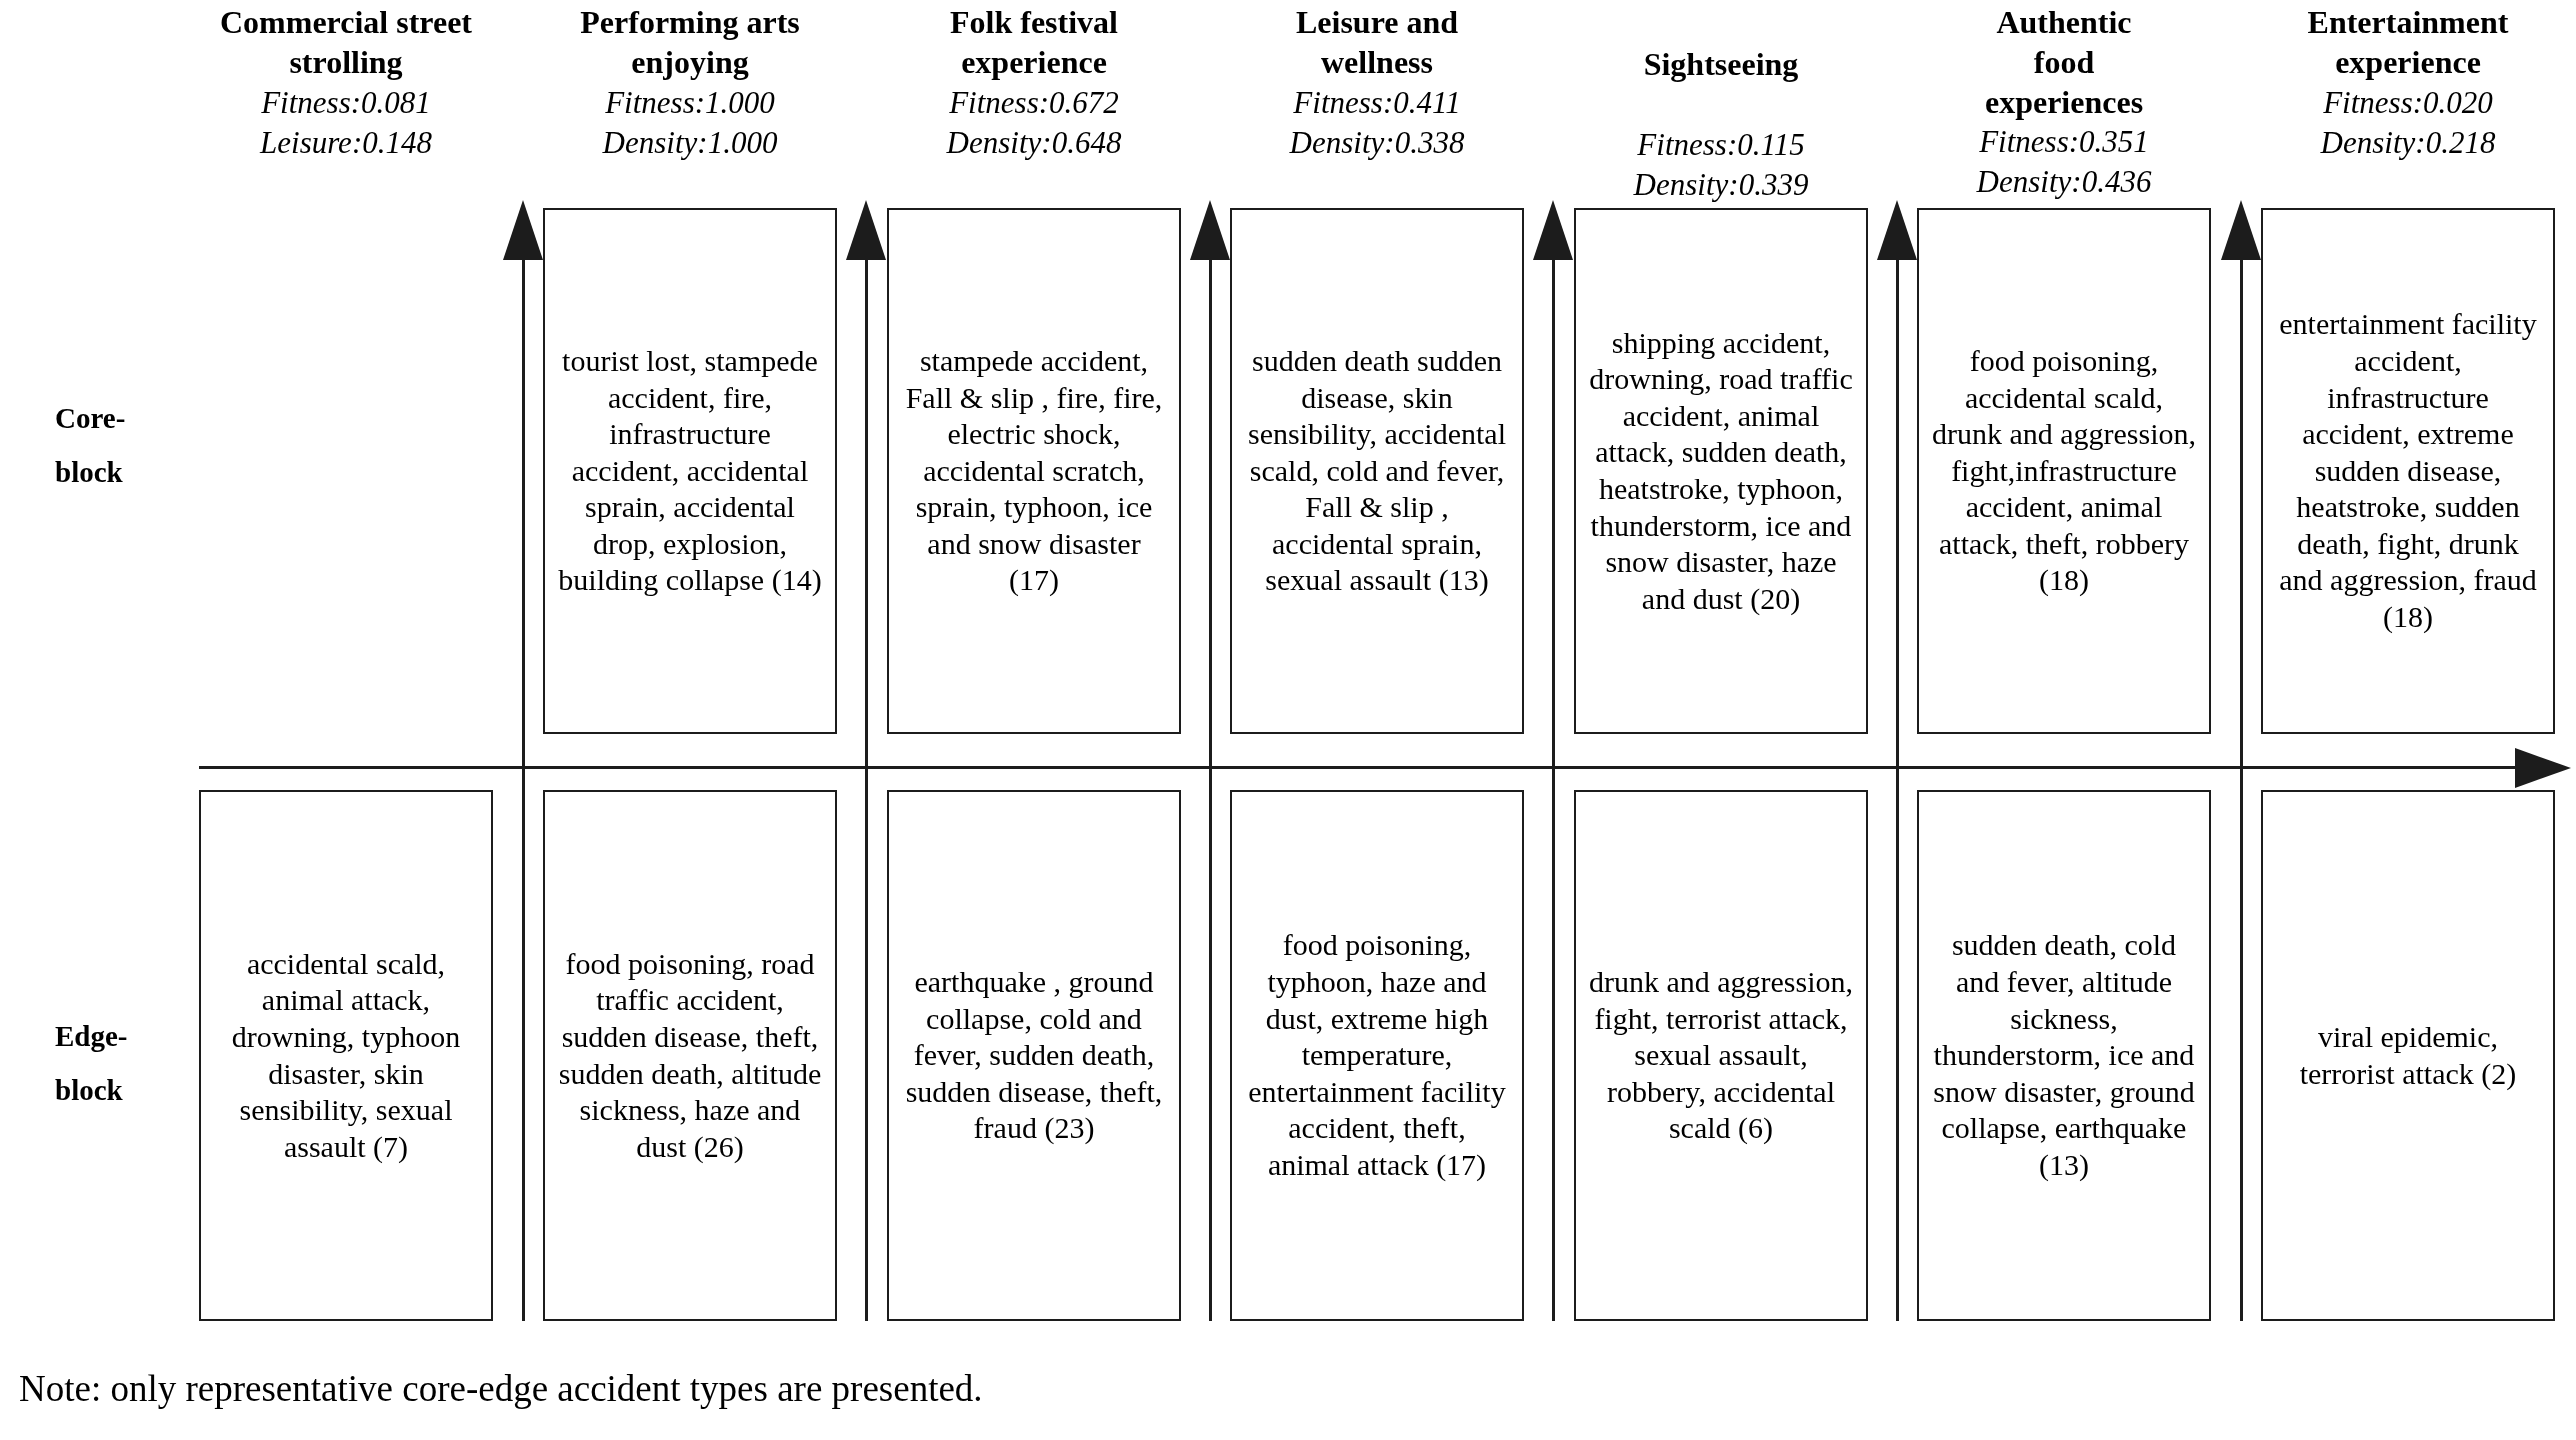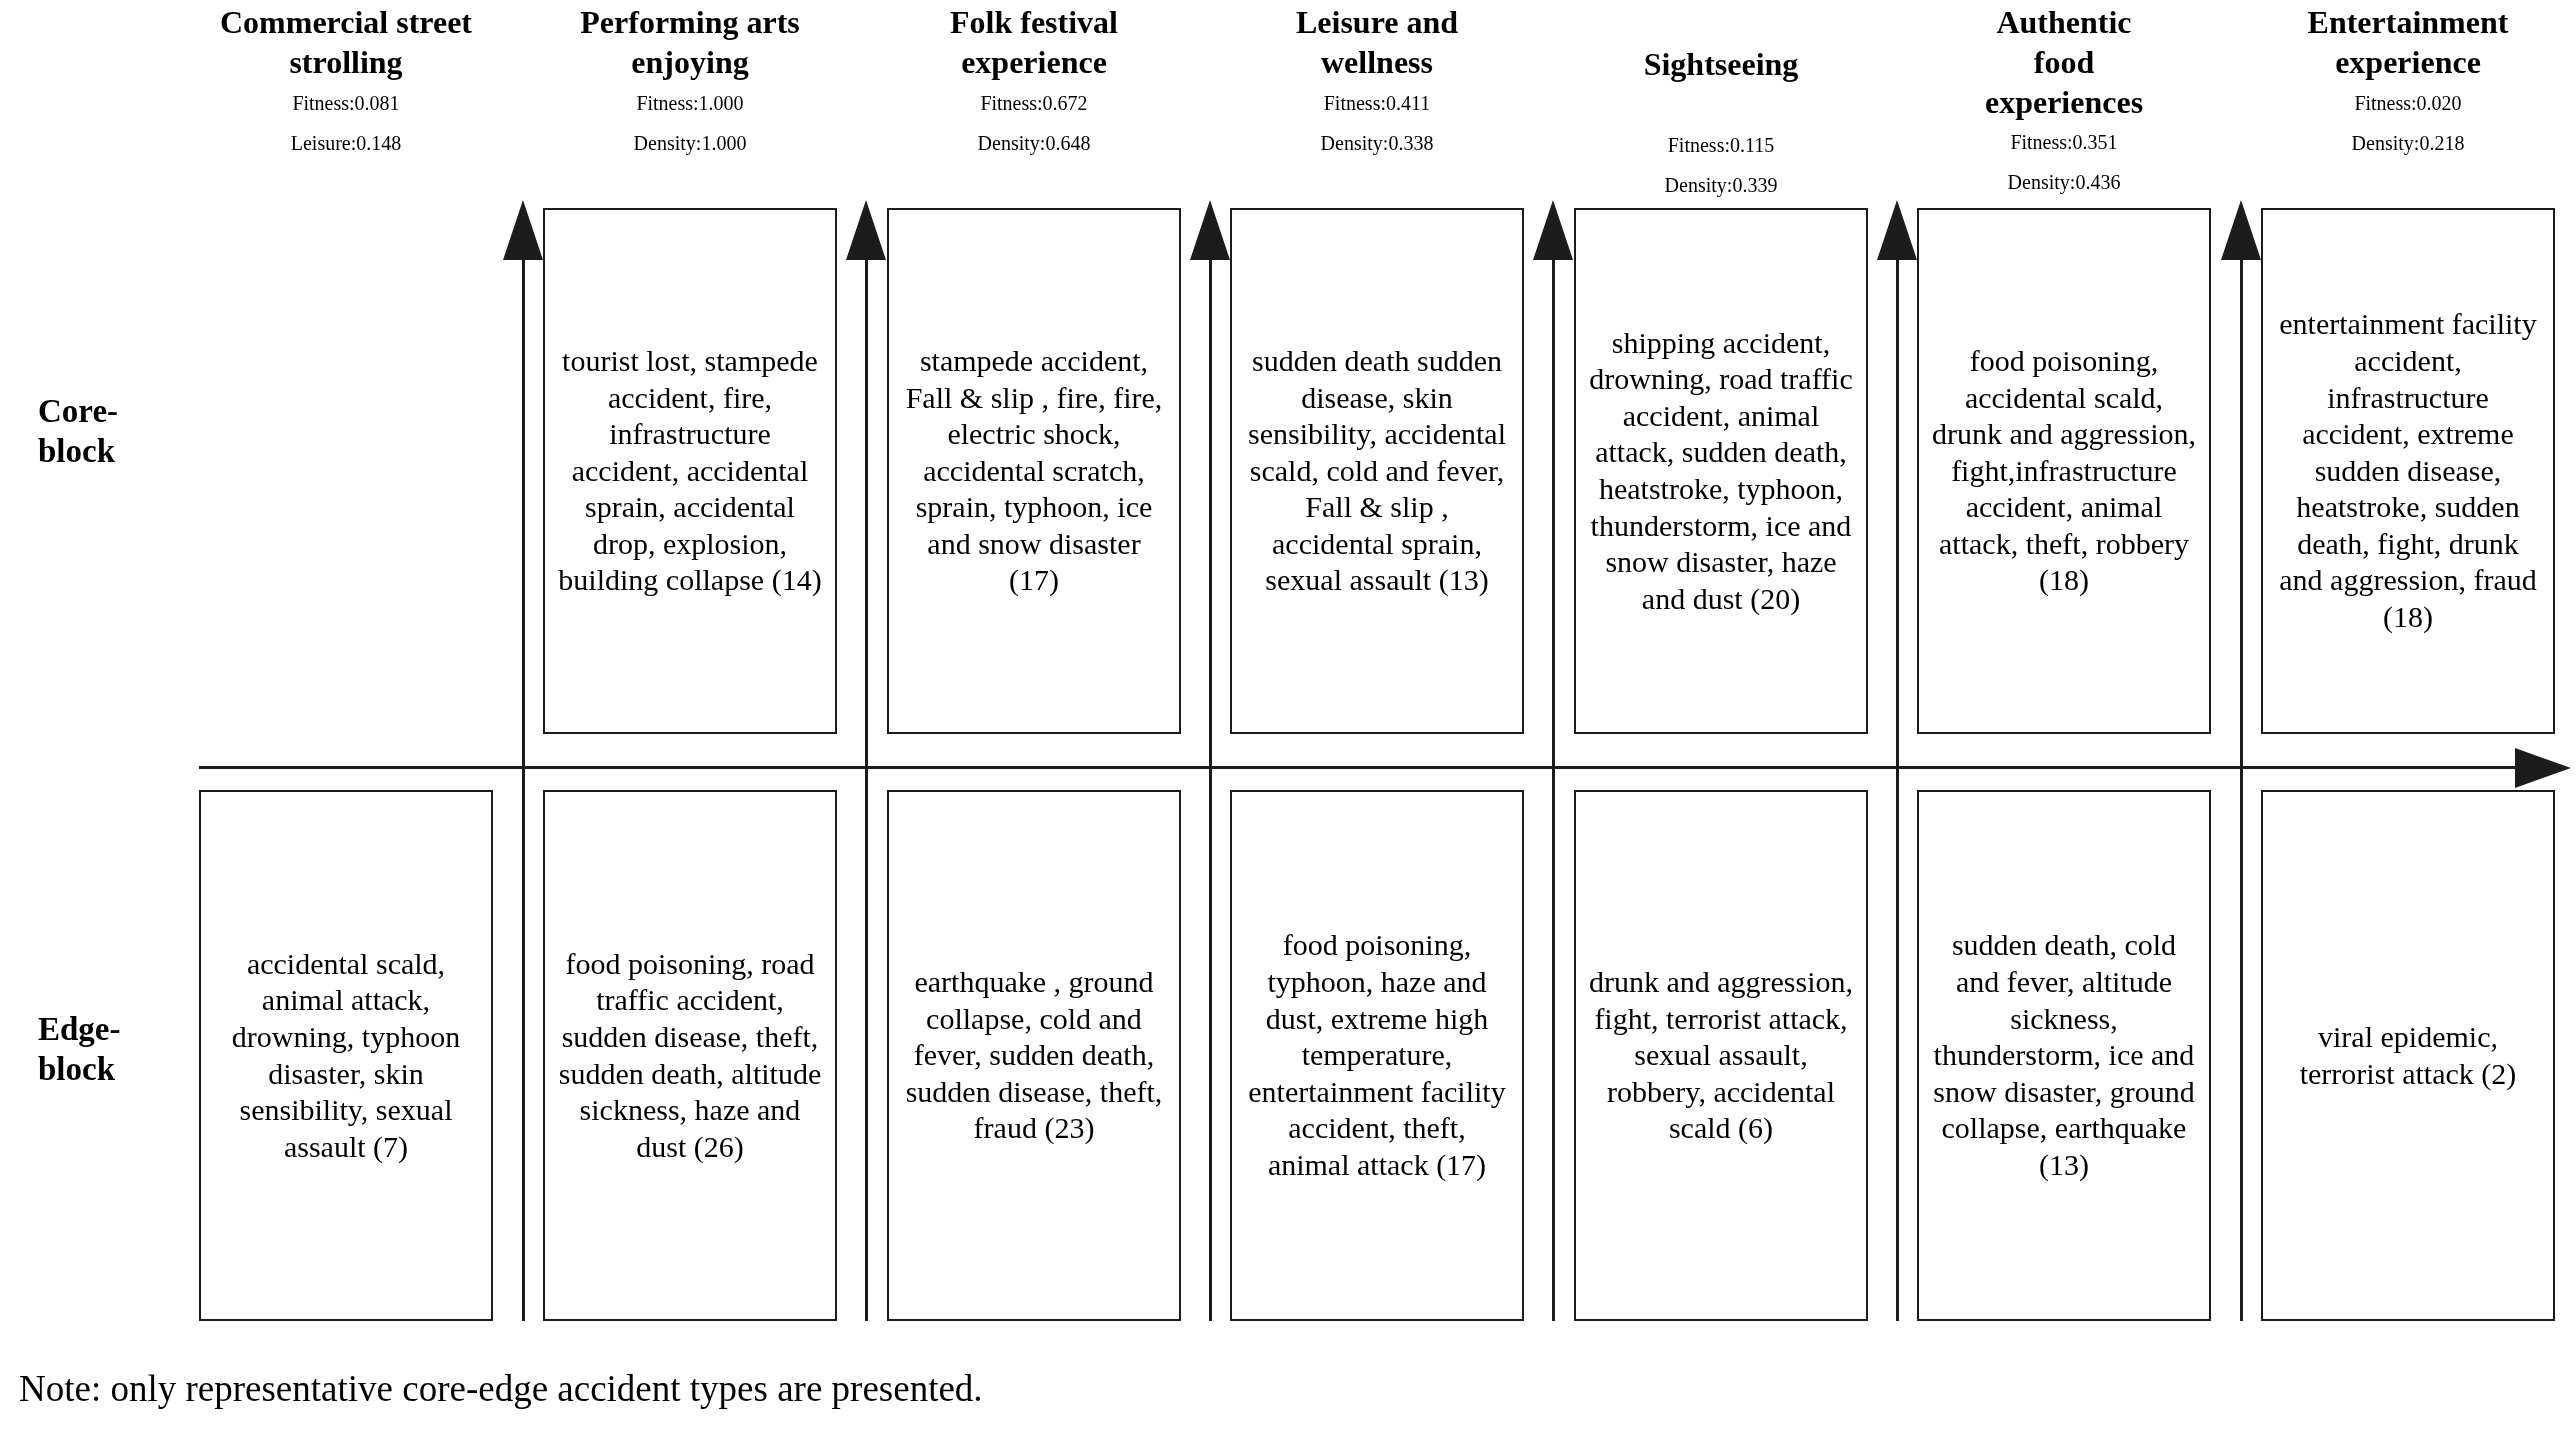--- a/index.html
+++ b/index.html
@@ -22,21 +22,21 @@
   .col-header {
     position:absolute; top:2px;
     left:calc(var(--x) - 24px);
     width:342px; text-align:center;
   }
   .col-header.low { top:44px; }
   .col-header .title {
     font-weight:bold; font-size:32px; line-height:40px;
     white-space:pre-line; min-height:81px;
   }
-  .col-header .metric { font-size:20px; line-height:40px; }
+  .col-header .metric { font-size:31px; line-height:40px;font-style:italic; }
 
   .box {
     position:absolute; left:var(--x); width:294px;
     border:2.7px solid #1c1c1c; box-sizing:border-box;
     background:#ffffff;
     display:flex; align-items:center; justify-content:center;
   }
   .box.core { top:208px;  height:526px; }
   .box.edge { top:790px; height:531px; }
   .box-text {
@@ -62,22 +62,22 @@
   }
   .hahead {
     position:absolute; left:2515px; top:748px;
     width:0; height:0;
     border-top:20px solid transparent;
     border-bottom:20px solid transparent;
     border-left:56px solid #1c1c1c;
   }
 
   .row-label {
-    position:absolute; left:38px; width:137px;
-    font-weight:bold; font-size:33px; line-height:40px;
+    position:absolute; left:55px; width:137px;
+    font-weight:bold; font-size:29px; line-height:54px;
     white-space:pre-line;
   }
   #core-label { top:391px; }
   #edge-label { top:997px;margin-top:12px; }
 
   .note {
     position:absolute; left:19px; top:1365px;
     font-size:37px; line-height:48px;
   }
 </style>

